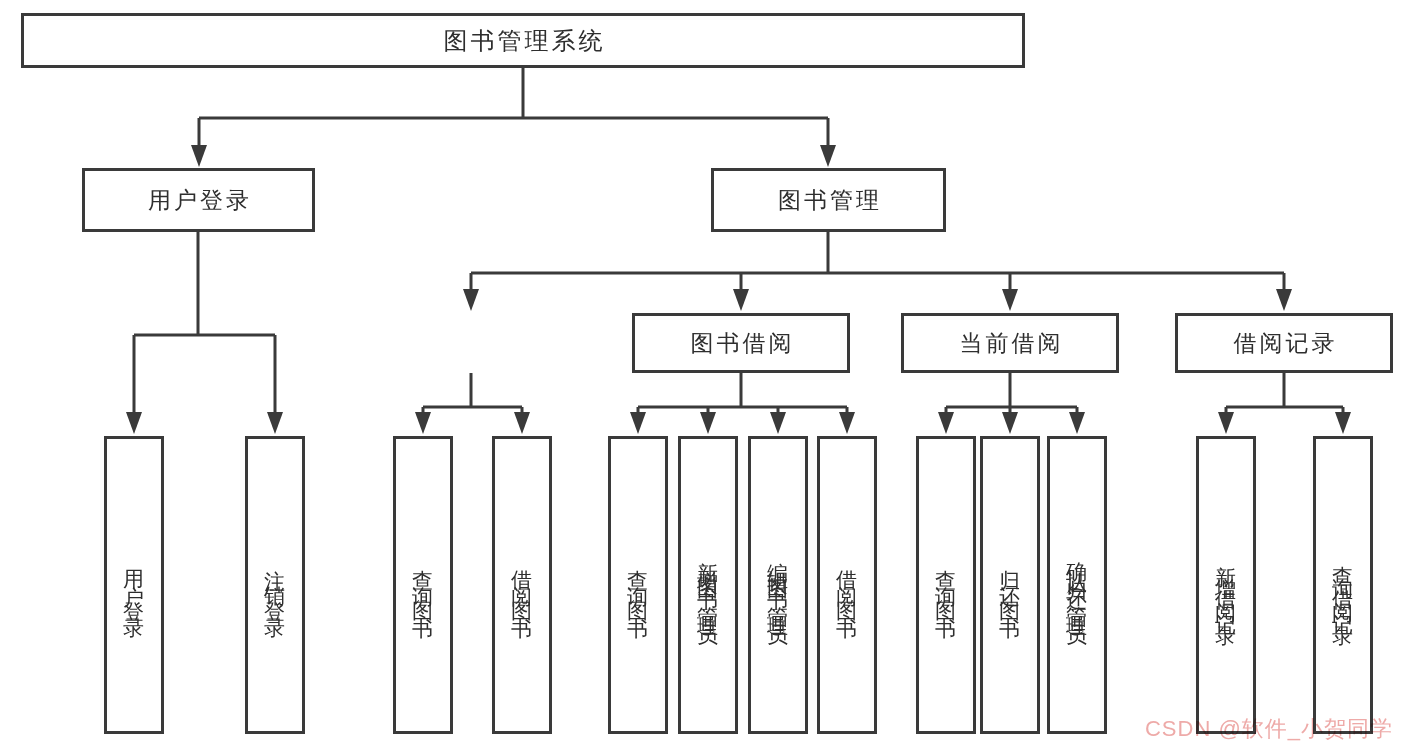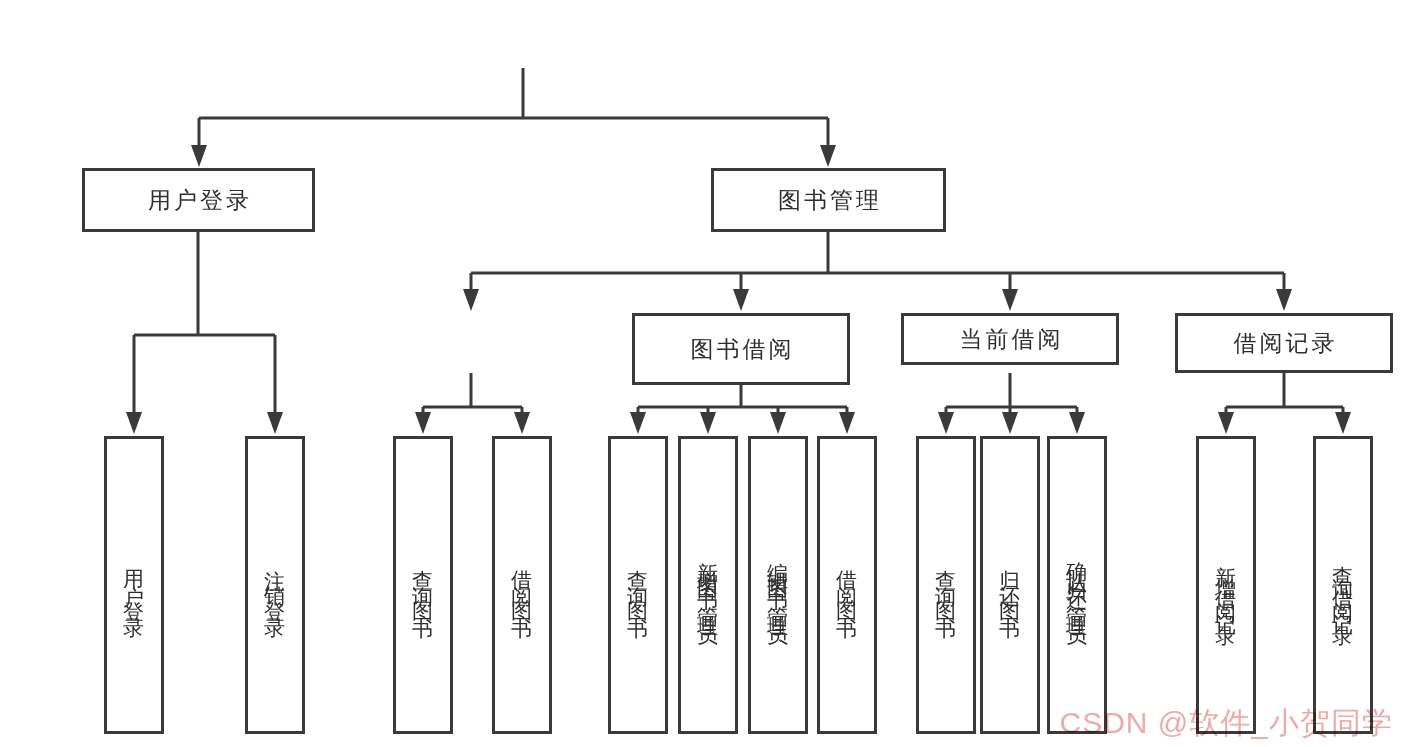--- a/index.html
+++ b/index.html
@@ -49,21 +49,21 @@
   .v-label {
     writing-mode: vertical-rl;
     text-orientation: mixed;
     font-size: 21px;
     line-height: 1;
   }
   .watermark {
     position: absolute;
     right: 12px;
     bottom: 3px;
-    font-size: 30px;
+    font-size: 22px;
     color: var(--watermark);
     z-index: 5;
     mix-blend-mode: multiply;
     white-space: nowrap;
     letter-spacing: 1px;
   }
 </style>
 </head>
 <body>
 
@@ -110,32 +110,35 @@
       <use href="#ah" transform="translate(778,434)"></use>
       <use href="#ah" transform="translate(847,434)"></use>
       <use href="#ah" transform="translate(946,434)"></use>
       <use href="#ah" transform="translate(1010,434)"></use>
       <use href="#ah" transform="translate(1077,434)"></use>
       <use href="#ah" transform="translate(1226,434)"></use>
       <use href="#ah" transform="translate(1343,434)"></use>
     </g>
   </svg>
 
+  <div class="node root" style="left:21px; top:13px; width:1004px; height:55px;">
+    <span class="h-label">图书管理系统</span>
+  </div>
 
   <div class="node" style="left:82px; top:168px; width:233px; height:64px;">
     <span class="h-label">用户登录</span>
   </div>
   <div class="node" style="left:711px; top:168px; width:235px; height:64px;font-family:Liberation Serif, serif;">
     <span class="h-label">图书管理</span>
   </div>
 
-  <div class="node" style="left:632px; top:313px; width:218px; height:72px;">
+  <div class="node" style="left:632px; top:313px; width:218px; height:60px;">
     <span class="h-label">图书借阅</span>
   </div>
-  <div class="node" style="left:901px; top:313px; width:218px; height:52px;">
+  <div class="node" style="left:901px; top:313px; width:218px; height:60px;">
     <span class="h-label">当前借阅</span>
   </div>
   <div class="node" style="left:1175px; top:313px; width:218px; height:60px;">
     <span class="h-label">借阅记录</span>
   </div>
 
   <div class="node" style="left:104px; top:436px; width:60px; height:298px;">
     <span class="v-label" style="letter-spacing: 16px;">用户登录</span>
   </div>
   <div class="node" style="left:245px; top:436px; width:60px; height:298px;">

